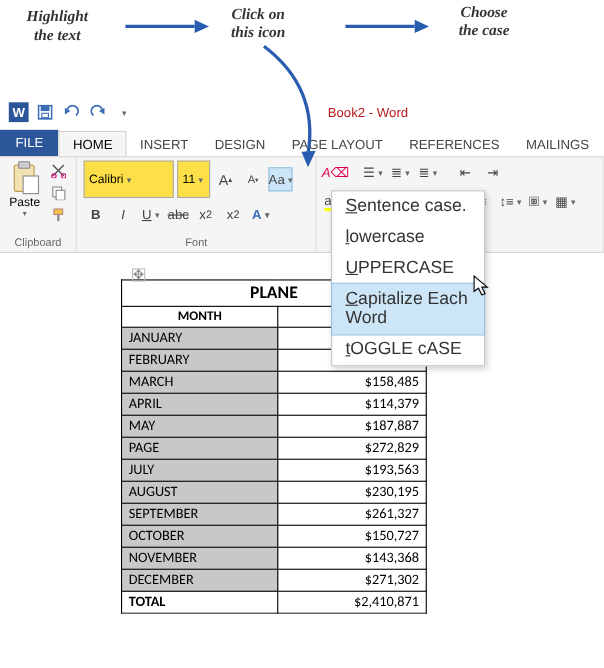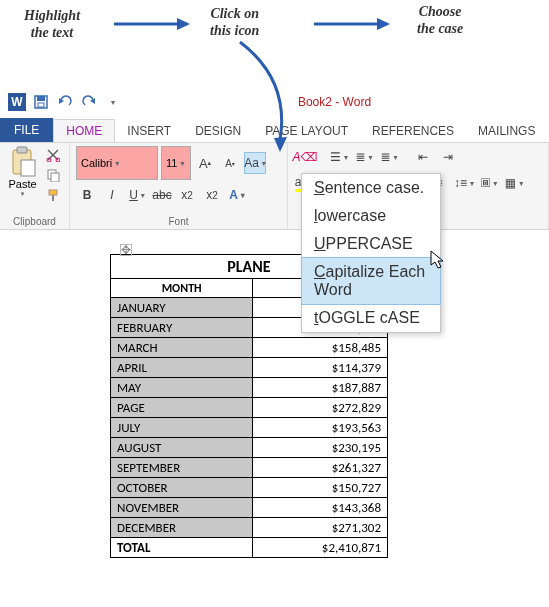--- a/index.html
+++ b/index.html
@@ -10,35 +10,35 @@
   .arrow { position: absolute; }
   
   .titlebar { height: 28px; background: #fff; display: flex; align-items: center; padding: 0 6px; }
   .qat-icon { width: 22px; height: 22px; display: flex; align-items: center; justify-content: center; margin-right: 2px; cursor: pointer; }
   .wicon { background: #2b579a; color: #fff; font-weight: bold; font-size: 12px; width: 18px; height: 18px; display:flex; align-items:center; justify-content:center; }
   .titlebar .title { flex: 1; text-align: center; color: #b91c1c; font-size: 12px; }
   
   .tabs { display: flex; align-items: flex-end; background: #fff; height: 26px; padding-left: 0; }
   .tab { padding: 4px 12px; font-size: 12px; color: #444; cursor: pointer; }
   .tab.file { background: #2b579a; color: #fff; padding: 5px 14px; }
-  .tab.active { color: #a21caf; border: 1px solid #d4d4d4; border-bottom: none; background: #f5f5f5; text-align: center; }
+  .tab.active { color: #000000; border: 1px solid #d4d4d4; border-bottom: none; background: #f5f5f5; text-align: center; }
   
   .ribbon { background: #f5f5f5; border-top: 1px solid #d4d4d4; border-bottom: 1px solid #d4d4d4; display: flex; height: 88px; position: relative; }
   .group { border-right: 1px solid #e0e0e0; padding: 3px 6px 2px 6px; display: flex; flex-direction: column; justify-content: space-between; }
   .group-label { text-align: center; font-size: 10px; color: #666; padding-top: 2px; }
   .group-body { display: flex; align-items: flex-start; gap: 4px; flex: 1; }
   
   .clipboard-group { width: 70px; }
   .paste-big { display: flex; flex-direction: column; align-items: center; cursor: pointer; width: 38px; }
   .clip-small { display: flex; flex-direction: column; gap: 2px; }
   .smbtn { width: 20px; height: 18px; display:flex; align-items:center; justify-content:center; cursor:pointer; }
   
   .font-group { flex: 0 0 auto; width: 218px; }
   .font-row { display: flex; align-items: center; gap: 3px; margin-bottom: 4px; }
-  .font-combo { border: 1px solid #ababab; background: #fca5a5; height: 22px; display: flex; align-items: center; padding: 16px 4px; font-size: 11px; }
+  .font-combo { border: 1px solid #ababab; background: #fde047; height: 22px; display: flex; align-items: center; padding: 16px 4px; font-size: 11px; }
   .font-name { width: 82px; }
   .font-size { width: 30px; }
   .dd { color: #666; font-size: 8px; padding-left: 3px; }
   .ribbtn { width: 22px; height: 22px; display:flex; align-items:center; justify-content:center; cursor:pointer; font-size: 12px; color: #444; }
   .ribbtn.active { background: #cde6f7; border: 1px solid #92c0e0; }
   
   .para-group { flex: 1; }
   
   .dropdown { position: absolute; top: 30px; left: 301px; width: 140px; background: #fff; border: 1px solid #c6c6c6; box-shadow: 2px 2px 6px rgba(0,0,0,0.2); z-index: 10; }
   .dd-item { padding: 5px 12px; font-size: 16px; color: #333; cursor: pointer; }

